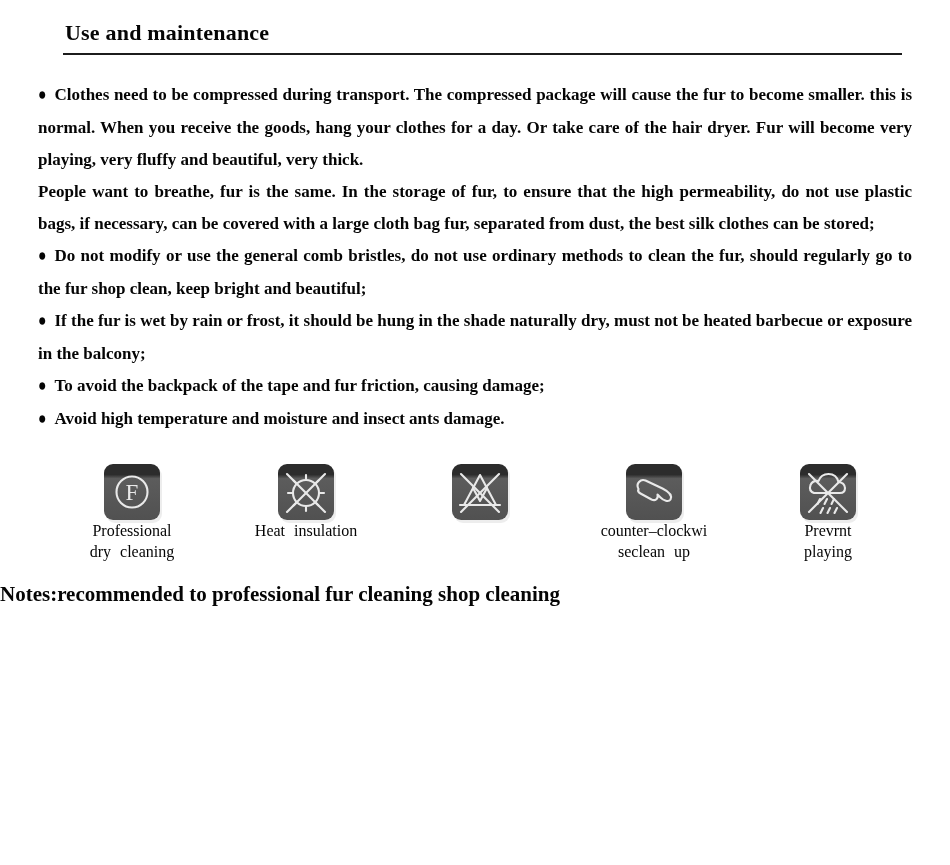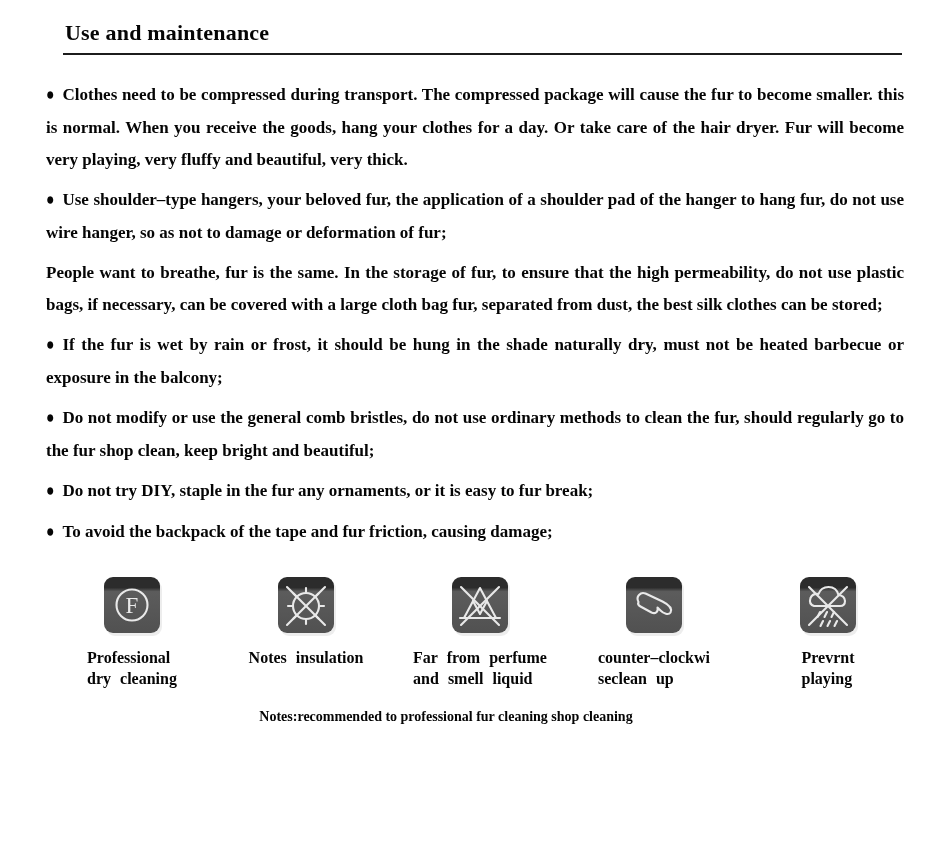--- a/index.html
+++ b/index.html
@@ -18,21 +18,21 @@
   }
   .title-rule {
     border: none;
     border-top: 2px solid #1c1c1c;
     margin: 7px 48px 0 63px;
   }
   .content {
     margin: 24px 38px 0 38px;
   }
   .content p {
-    margin: 8px;
+    margin: 0;
     font-size: 17px;
     line-height: 32px;
     font-weight: bold;
     text-align: justify;
   }
   .bullet {
     display: inline-block;
     font-size: 14px;
     transform: scaleY(1.25);
     margin-right: 8px;
@@ -59,48 +59,47 @@
   }
   .tile svg { width: 56px; height: 56px; display: block; }
   .tile path, .tile line, .tile circle, .tile polyline {
     fill: none;
     stroke: #e9e9e9;
     stroke-width: 2.1;
     stroke-linecap: round;
     stroke-linejoin: round;
   }
   .care-label {
-    margin-top: 14px;
     font-size: 16px;
     line-height: 21px;
-    font-weight: bold;
+    font-weight: normal;
+    text-align: center;
     word-spacing: 5px;
     white-space: nowrap;
   }
   .notes {
     margin: 20px 58px 4px 0;
-    text-align: center;
-    font-size: 14px;
+    text-align: left;
+    font-size: 21px;
     font-weight: bold;
   }
 </style>
 </head>
 <body>
 
 <h1 class="page-title">Use and maintenance</h1>
 <hr class="title-rule">
 
 <div class="content">
   <p><span class="bullet">●</span><span>Clothes need to be compressed during transport. The compressed package will cause the fur to become smaller. this is normal. When you receive the goods, hang your clothes for a day. Or take care of the hair dryer. Fur will become very playing, very fluffy and beautiful, very thick.</span></p>
-  <p><span class="bullet">●</span><span>Use shoulder–type hangers, your beloved fur, the application of a shoulder pad of the hanger to hang fur, do not use wire hanger, so as not to damage or deformation of fur;</span></p>
   <p><span>People want to breathe, fur is the same. In the storage of fur, to ensure that the high permeability, do not use plastic bags, if necessary, can be covered with a large cloth bag fur, separated from dust, the best silk clothes can be stored;</span></p>
+  <p><span class="bullet">●</span><span>Do not modify or use the general comb bristles, do not use ordinary methods to clean the fur, should regularly go to the fur shop clean, keep bright and beautiful;</span></p>
   <p><span class="bullet">●</span><span>If the fur is wet by rain or frost, it should be hung in the shade naturally dry, must not be heated barbecue or exposure in the balcony;</span></p>
-  <p><span class="bullet">●</span><span>Do not modify or use the general comb bristles, do not use ordinary methods to clean the fur, should regularly go to the fur shop clean, keep bright and beautiful;</span></p>
-  <p><span class="bullet">●</span><span>Do not try DIY, staple in the fur any ornaments, or it is easy to fur break;</span></p>
   <p><span class="bullet">●</span><span>To avoid the backpack of the tape and fur friction, causing damage;</span></p>
+  <p><span class="bullet">●</span><span>Avoid high temperature and moisture and insect ants damage.</span></p>
 </div>
 
 <div class="icons-row">
 
   <div class="care-item">
     <div class="tile">
       <svg viewBox="0 0 56 56">
         <circle cx="28" cy="28" r="15.5"></circle>
         <text x="28" y="36" text-anchor="middle" font-size="23" font-family="Liberation Serif, serif" fill="#e9e9e9" stroke="none">F</text>
       </svg>
@@ -121,39 +120,35 @@
         <line x1="42" y1="29" x2="46" y2="29"></line>
         <line x1="15.5" y1="16.5" x2="18.3" y2="19.3"></line>
         <line x1="37.7" y1="38.7" x2="40.5" y2="41.5"></line>
         <line x1="40.5" y1="16.5" x2="37.7" y2="19.3"></line>
         <line x1="18.3" y1="38.7" x2="15.5" y2="41.5"></line>
         <line x1="9" y1="10" x2="47" y2="48"></line>
         <line x1="47" y1="10" x2="9" y2="48"></line>
       </svg>
     </div>
     <div class="care-label">
-      <div>Notes insulation</div>
+      <div>Heat insulation</div>
       <div></div>
     </div>
   </div>
 
 
   <div class="care-item">
     <div class="tile">
       <svg viewBox="0 0 56 56">
         <polyline points="12,41 28,11 44,41"></polyline>
         <polyline points="21,24 28,37 35,24"></polyline>
         <line x1="8" y1="41" x2="48" y2="41"></line>
         <line x1="9" y1="10" x2="47" y2="48"></line>
         <line x1="47" y1="10" x2="9" y2="48"></line>
       </svg>
-    </div>
-    <div class="care-label">
-      <div>Far from perfume</div>
-      <div>and smell liquid</div>
     </div>
   </div>
 
   <div class="care-item">
     <div class="tile">
       <svg viewBox="0 0 56 56">
         <path d="M12.5 25 C9.5 19.5 14.5 14.5 19.5 16.5 L36.5 24.5 C42.5 27.5 46.5 31.5 44.5 35.5 C42.5 38.5 37.5 36.5 34.5 33.5 L31.5 30.5 C32.5 34.5 29.5 37.5 25.5 35.5 L14.5 29.5 C11.9 28.1 11.7 26.5 12.5 25 Z"></path>
       </svg>
     </div>
     <div class="care-label">

